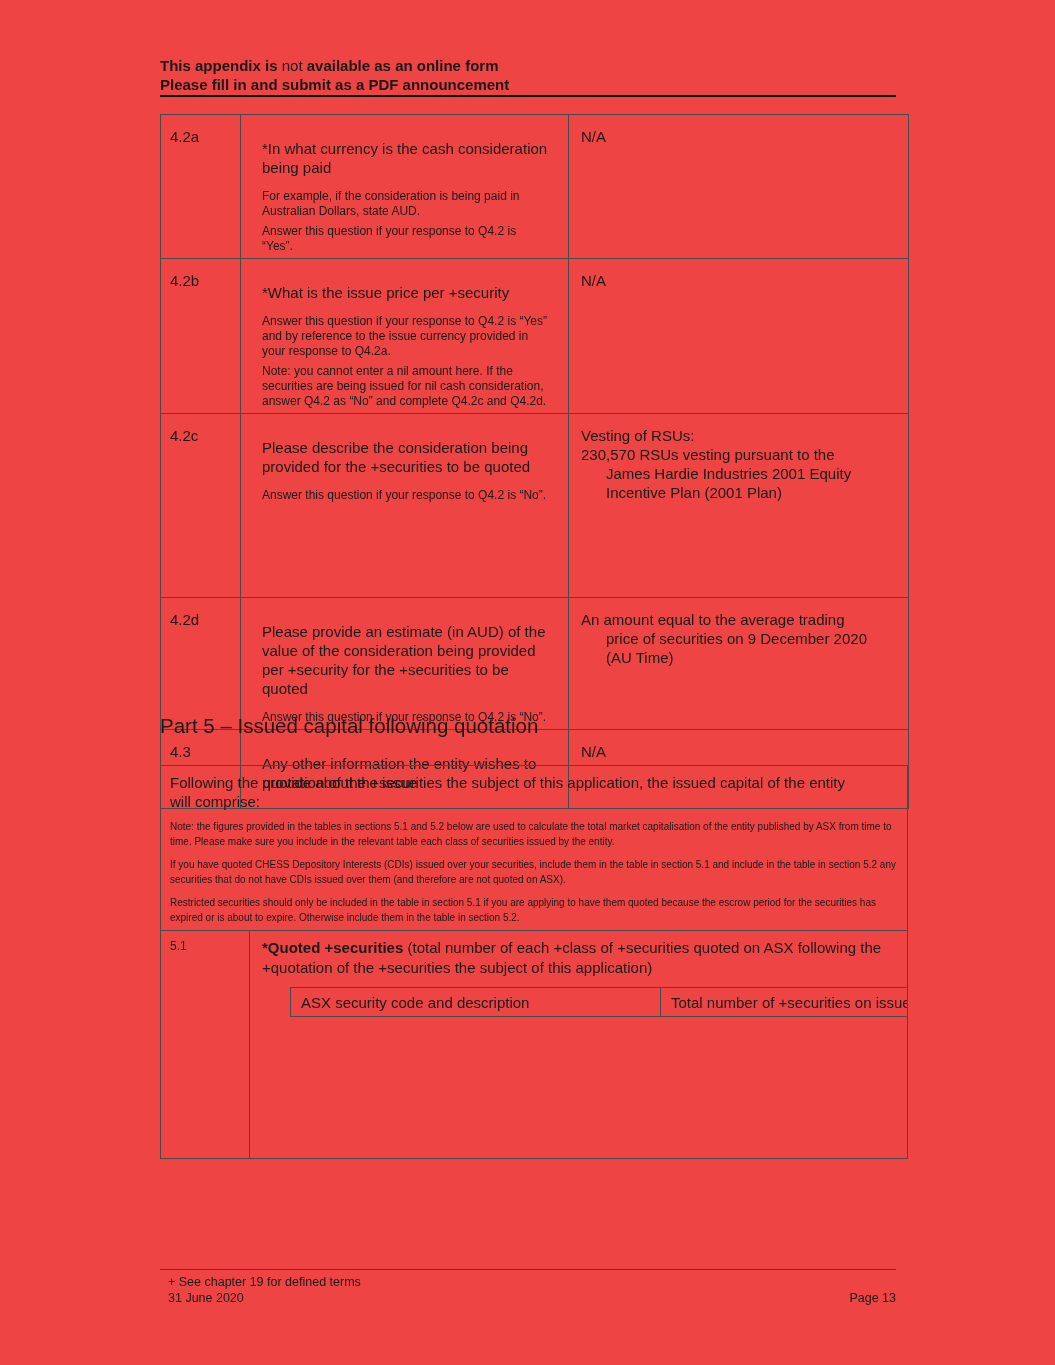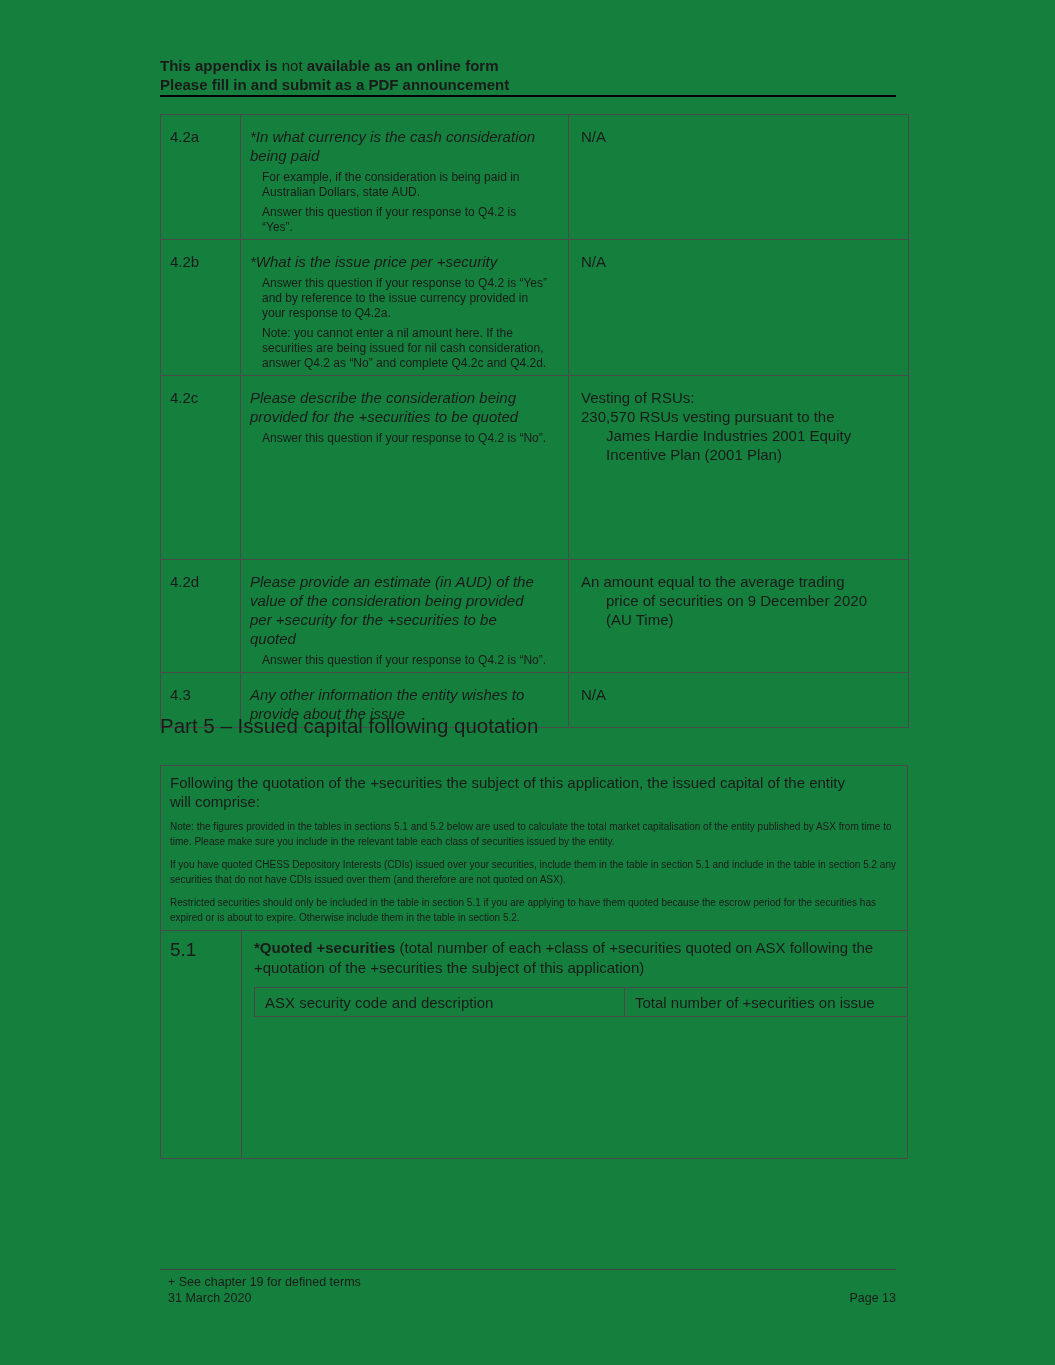--- a/index.html
+++ b/index.html
@@ -3,21 +3,21 @@
 <meta charset="utf-8">
 <style>
   * { box-sizing: content-box; }
   html, body { margin: 0; padding: 0; }
   body {
     width: 1055px; height: 1365px;
     background: #ffffff;
     font-family: "Liberation Sans", "DejaVu Sans", sans-serif;
     color: #1a1a1a;
   }
-  .page { position: relative; width: 1055px; height: 1365px; overflow: hidden; background: #15803d; }
+  .page { position: relative; width: 1055px; height: 1365px; overflow: hidden; background: #ef4444; }
 
   
   .header {
     position: absolute; top: 56px; left: 160px; width: 736px;
     display: flex; justify-content: space-between;
     font-weight: bold; font-size: 15px; line-height: 19px;
   }
   .header .notbold { font-weight: normal; }
   .header-right { text-align: right; }
   .header-rule { position: absolute; top: 95px; left: 160px; width: 736px; border-top: 2px solid #000; }
@@ -30,44 +30,44 @@
   .qtable td {
     border: 1px solid #4a4a4a; vertical-align: top;
     padding: 12px 8px 4px 9px; font-size: 15px; line-height: 19px;
   }
   .qtable td.acell { padding-left: 12px; }
   tr.r-a  { height: 119px; }
   tr.r-b  { height: 126px; }
   tr.r-c  { height: 184px; }
   tr.r-d  { height: 106px; }
   tr.r-e  { height: 43px;  }
-  .question { margin: 0; max-width: 295px; font-style: italic; }
+  .question { margin: 12px; max-width: 295px; }
   .note { font-size: 12px; line-height: 15px; margin: 5px 12px 0; max-width: 290px; }
   .acell p { margin: 0; }
   .hang { width: 268px; padding-left: 25px; text-indent: -25px; }
   .agap { margin-top: 26px; }
 
   
   .part5-heading {
     position: absolute; top: 712px; left: 160px;
     font-size: 20.5px; font-weight: normal; margin: 0; line-height: 28px; text-align: right;
   }
   .box {
     position: absolute; top: 765px; left: 160px; width: 746px;
     border: 1px solid #4a4a4a;
   }
   .box-top { height: 158px; padding: 6px 9px 0 9px; overflow: hidden; }
   .intro { font-size: 15px; line-height: 19px; margin: 1px 0 0; max-width: 692px; }
   .box-note { font-size: 10px; line-height: 15px; margin: 8px 0 0; max-width: 730px; }
   .row51 { border-top: 1px solid #4a4a4a; display: flex; height: 227px; }
-  .num51 { width: 71px; border-right: 1px solid #4a4a4a; padding: 8px 0 0 9px; font-size: 19px; flex: none; }
+  .num51 { width: 71px; border-right: 1px solid #4a4a4a; padding: 8px 8px 0 9px; font-size: 12px; flex: none; }
   .content51 { flex: 1; padding: 7px 4px 0 12px; overflow: hidden; }
   .label51 { font-size: 15px; line-height: 20px; margin: 0; max-width: 640px; }
   .label51 .b { font-weight: bold; }
-  .inner { border-collapse: collapse; table-layout: fixed; width: 653px; margin-top: 9px; }
+  .inner { border-collapse: collapse; table-layout: fixed; width: 653px; margin-top: 9px; margin-left: 28px; }
   .inner th, .inner td {
     border: 1px solid #4a4a4a; text-align: left; font-weight: normal;
     font-size: 15px; line-height: 19px; vertical-align: top;
     padding: 5px 8px 4px 10px;
   }
   .inner td.tall { height: 110px; }
 
   
   .footer { position: absolute; top: 1269px; left: 160px; width: 736px; font-size: 12.5px; line-height: 16px; }
   .footer-rule { border-top: 1px solid #444; margin-bottom: 4px; }
@@ -175,19 +175,19 @@
           </table>
       </div>
     </div>
   </div>
 
   <div class="footer">
     <div class="footer-rule"></div>
     <div class="footer-row">
       <div>
         <div>+ See chapter 19 for defined terms</div>
-        <div>31 March 2020</div>
+        <div>31 June 2020</div>
       </div>
       <div>Page 13</div>
     </div>
   </div>
 
 </div>
 
 </body></html>

